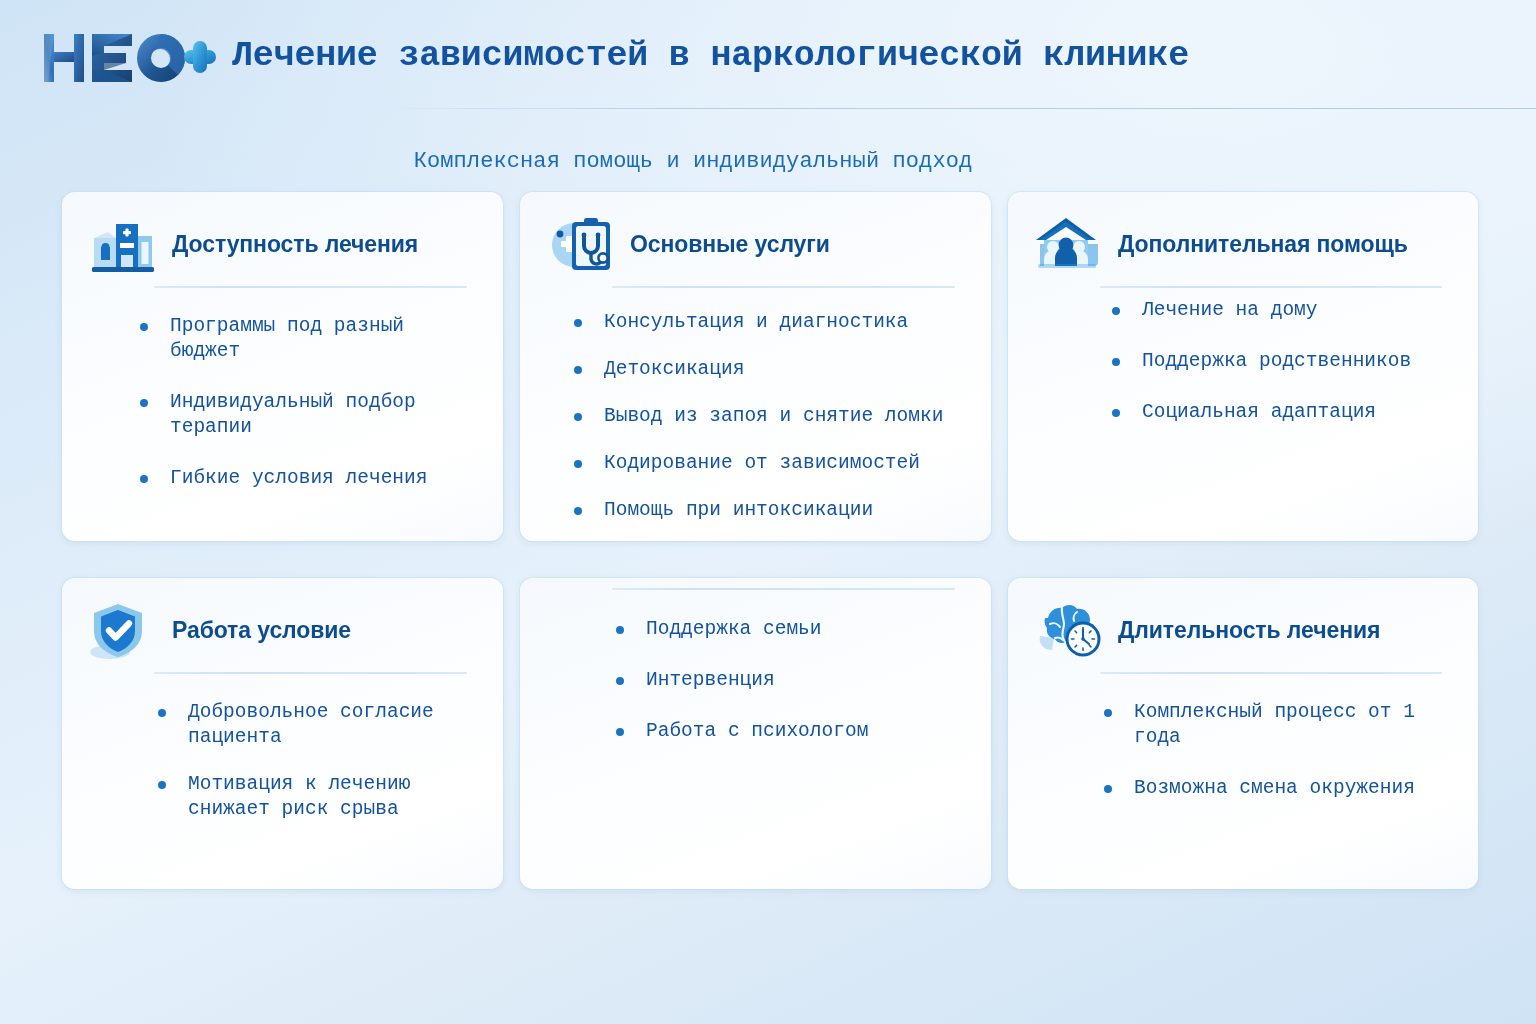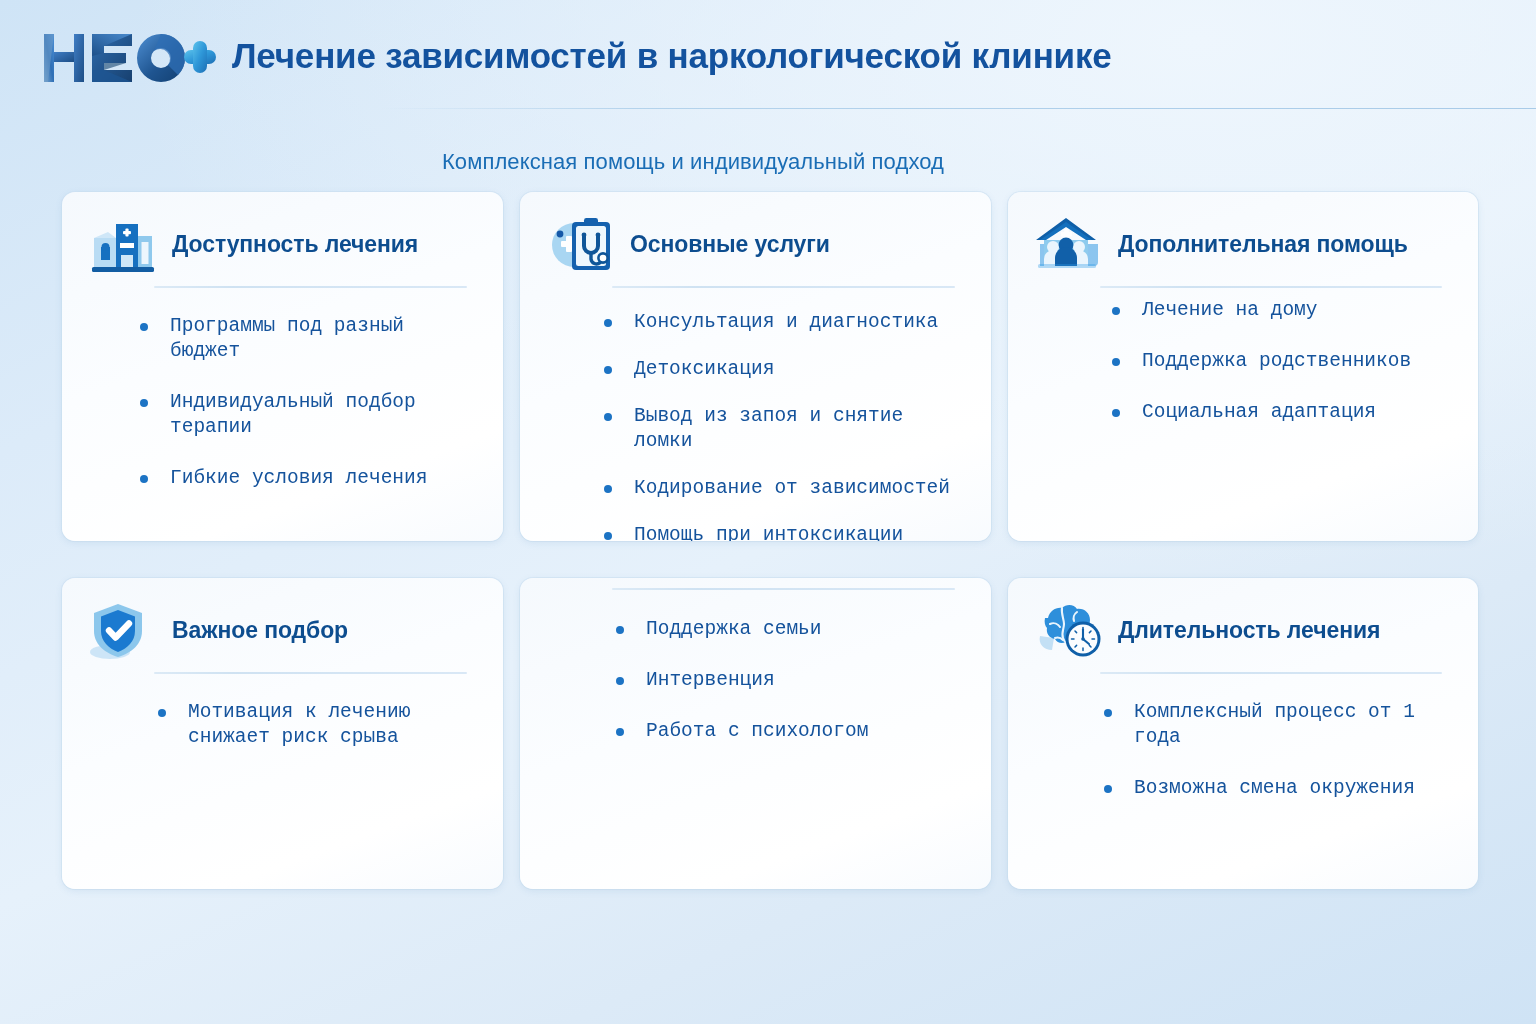--- a/index.html
+++ b/index.html
@@ -10,21 +10,21 @@
     background:
       radial-gradient(120% 90% at 78% 4%, #eef6fd 0%, rgba(238,246,253,0) 58%),
       linear-gradient(155deg, #cfe4f6 0%, #dcebf9 26%, #e6f1fb 52%, #dceaf7 74%, #cfe3f5 100%);
     overflow:hidden;
     -webkit-font-smoothing:antialiased;
   }
 
   .page { position:relative; width:1536px; height:1024px; }
 
   
-  .header { position:absolute; left:0; top:0; width:1328px; }
+  .header { position:absolute; left:0; top:0; width:1328px;font-family:Liberation Mono, monospace; }
 
   .brand-row {
     display:flex; align-items:center; gap:16px;
     padding-left:34px; padding-top:26px;
   }
   .logo { display:block; width:182px; height:64px; flex:0 0 auto; }
 
   .page-title {
     font-size:35px; font-weight:bold; letter-spacing:-0.2px;
     color:#13529e; white-space:nowrap; line-height:1.05;
@@ -85,21 +85,21 @@
   }
   .bullet:last-child { margin-bottom:0; }
   .bullet .dot {
     position:absolute; top:9px; width:8px; height:8px;
     border-radius:50%; background:#1c73c4;
   }
   .bullet .txt { display:block; }
 
   
   .c1 .bullets { padding-left:108px; }  .c1 .dot { left:-30px; }
-  .c2 .bullets { padding-left:114px; }  .c2 .dot { left:-30px; }
+  .c2 .bullets { padding-left:84px; }  .c2 .dot { left:-30px; }
   .c3 .bullets { padding-left:134px; }  .c3 .dot { left:-30px; }
   .c4 .bullets { padding-left:126px; }  .c4 .dot { left:-30px; }
   .c5 .bullets { padding-left:126px; }  .c5 .dot { left:-30px; }
   .c6 .bullets { padding-left:126px; }  .c6 .dot { left:-30px; }
 
   .c2 .bullet { margin-bottom:22px; }
   .c2 .bullets { padding-top:22px; }
   .c1 .bullets { padding-top:26px; }
   .c3 .bullets { padding-top:10px; }
   .c4 .bullets { padding-top:26px; }
@@ -288,24 +288,28 @@
     </div>
 
     <div class="card r2 c4">
       <div class="card-head">
         <svg class="card-icon" viewBox="0 0 72 62" aria-hidden="true">
           <ellipse cx="22" cy="52" rx="20" ry="7" fill="#bfdef4" opacity="0.75"></ellipse>
           <path d="M30 4 6 13v18c0 13 10.5 22 24 26 13.5-4 24-13 24-26V13z" fill="#8cc7ec"></path>
           <path d="M30 10 13 16.4V31c0 10.4 7.7 17.6 17 21 9.3-3.4 17-10.6 17-21V16.4z" fill="#1b7ad0"></path>
           <path d="M21 30.5l6.6 7L41 23.5" fill="none" stroke="#fff" stroke-width="6.4" stroke-linecap="round" stroke-linejoin="round"></path>
         </svg>
-        <div class="card-title">Важное подбор</div>
-      </div>
-      <div class="card-rule"></div>
-      <ul class="bullets">
+        <div class="card-title">Работа условие</div>
+      </div>
+      <div class="card-rule"></div>
+      <ul class="bullets">
+        <li class="bullet">
+            <span class="dot"></span>
+            <span class="txt">Добровольное согласие пациента</span>
+          </li>
         <li class="bullet">
             <span class="dot"></span>
             <span class="txt">Мотивация к лечению снижает риск срыва</span>
           </li>
       </ul>
     </div>
 
     <div class="card r2 c5">
       <div class="card-rule"></div>
       <ul class="bullets">

